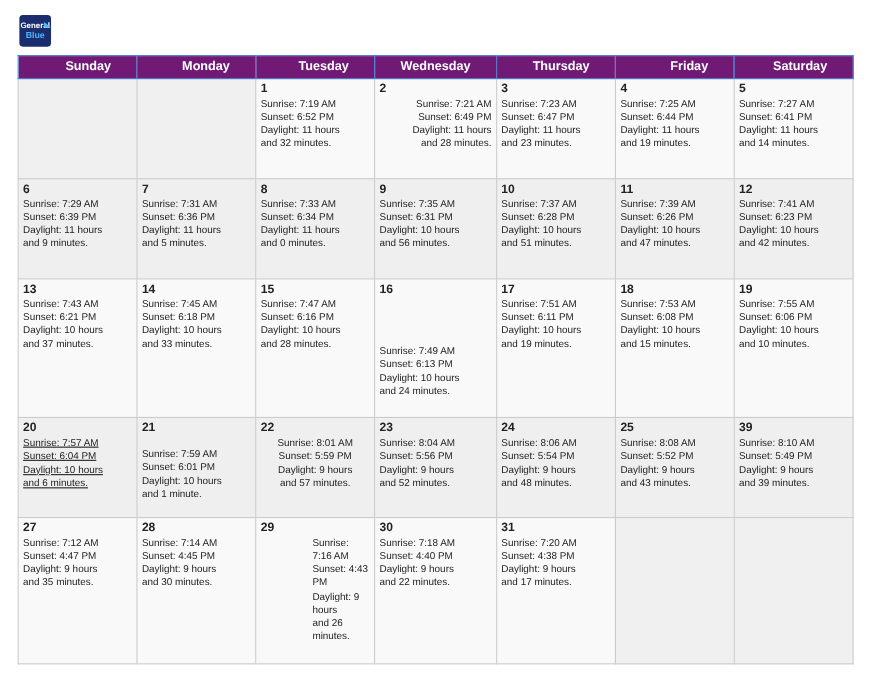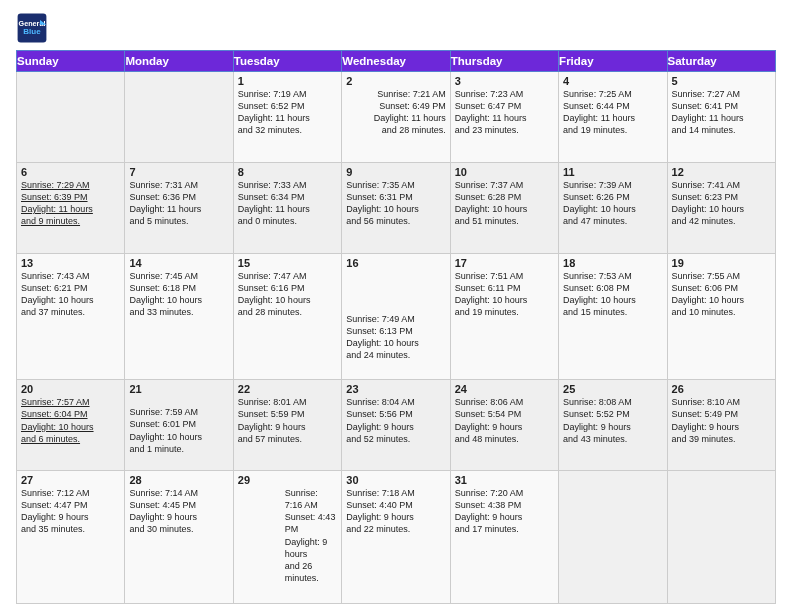--- a/index.html
+++ b/index.html
@@ -46,27 +46,27 @@
       font-size: 14px;
       color: #333;
       font-weight: normal;
     }
     table {
       width: 100%;
       border-collapse: collapse;
       flex: 1;
     }
     thead th {
-      background: #6d28d9;
+      background: #701a75;
       color: #fff;
       font-size: 11.5px;
       font-weight: bold;
-      padding: 4px 0;
+      padding: 4px 23px;
       border: 1px solid #5580d0;
-      text-align: left;
+      text-align: right;
     }
     tbody td {
       border: 1px solid #ccc;
       vertical-align: top;
       padding: 3px 4px;
       font-size: 9.5px;
       color: #222;
       width: calc(100% / 7);
       height: 80px;
     }
@@ -158,21 +158,21 @@
             <span class="day-num">5</span>
             <div class="day-info" style="white-space: pre-line;">Sunrise: 7:27 AM
 Sunset: 6:41 PM
 Daylight: 11 hours
 and 14 minutes.</div>
           </td>
         </tr>
         <tr>
           <td>
             <span class="day-num">6</span>
-            <div class="day-info" style="white-space: pre-line; text-decoration: underline;">Sunrise: 7:29 AM
+            <div class="day-info" style="white-space: pre-line;">Sunrise: 7:29 AM
 Sunset: 6:39 PM
 Daylight: 11 hours
 and 9 minutes.</div>
           </td>
           <td>
             <span class="day-num">7</span>
             <div class="day-info" style="white-space: pre-line;">Sunrise: 7:31 AM
 Sunset: 6:36 PM
 Daylight: 11 hours
 and 5 minutes.</div>
@@ -274,21 +274,21 @@
           </td>
           <td>
             <span class="day-num">21</span>
             <div class="day-info" style="white-space: pre-line; margin-top: 11px;">Sunrise: 7:59 AM
 Sunset: 6:01 PM
 Daylight: 10 hours
 and 1 minute.</div>
           </td>
           <td>
             <span class="day-num">22</span>
-            <div class="day-info" style="white-space: pre-line;">Sunrise: 8:01 AM
+            <div class="day-info" style="white-space: pre-line; text-align: center;">Sunrise: 8:01 AM
 Sunset: 5:59 PM
 Daylight: 9 hours
 and 57 minutes.</div>
           </td>
           <td>
             <span class="day-num">23</span>
             <div class="day-info" style="white-space: pre-line;">Sunrise: 8:04 AM
 Sunset: 5:56 PM
 Daylight: 9 hours
 and 52 minutes.</div>
@@ -301,21 +301,21 @@
 and 48 minutes.</div>
           </td>
           <td>
             <span class="day-num">25</span>
             <div class="day-info" style="white-space: pre-line;">Sunrise: 8:08 AM
 Sunset: 5:52 PM
 Daylight: 9 hours
 and 43 minutes.</div>
           </td>
           <td>
-            <span class="day-num">26</span>
+            <span class="day-num">39</span>
             <div class="day-info" style="white-space: pre-line;">Sunrise: 8:10 AM
 Sunset: 5:49 PM
 Daylight: 9 hours
 and 39 minutes.</div>
           </td>
         </tr>
         <tr>
           <td>
             <span class="day-num">27</span>
             <div class="day-info" style="white-space: pre-line;">Sunrise: 7:12 AM

